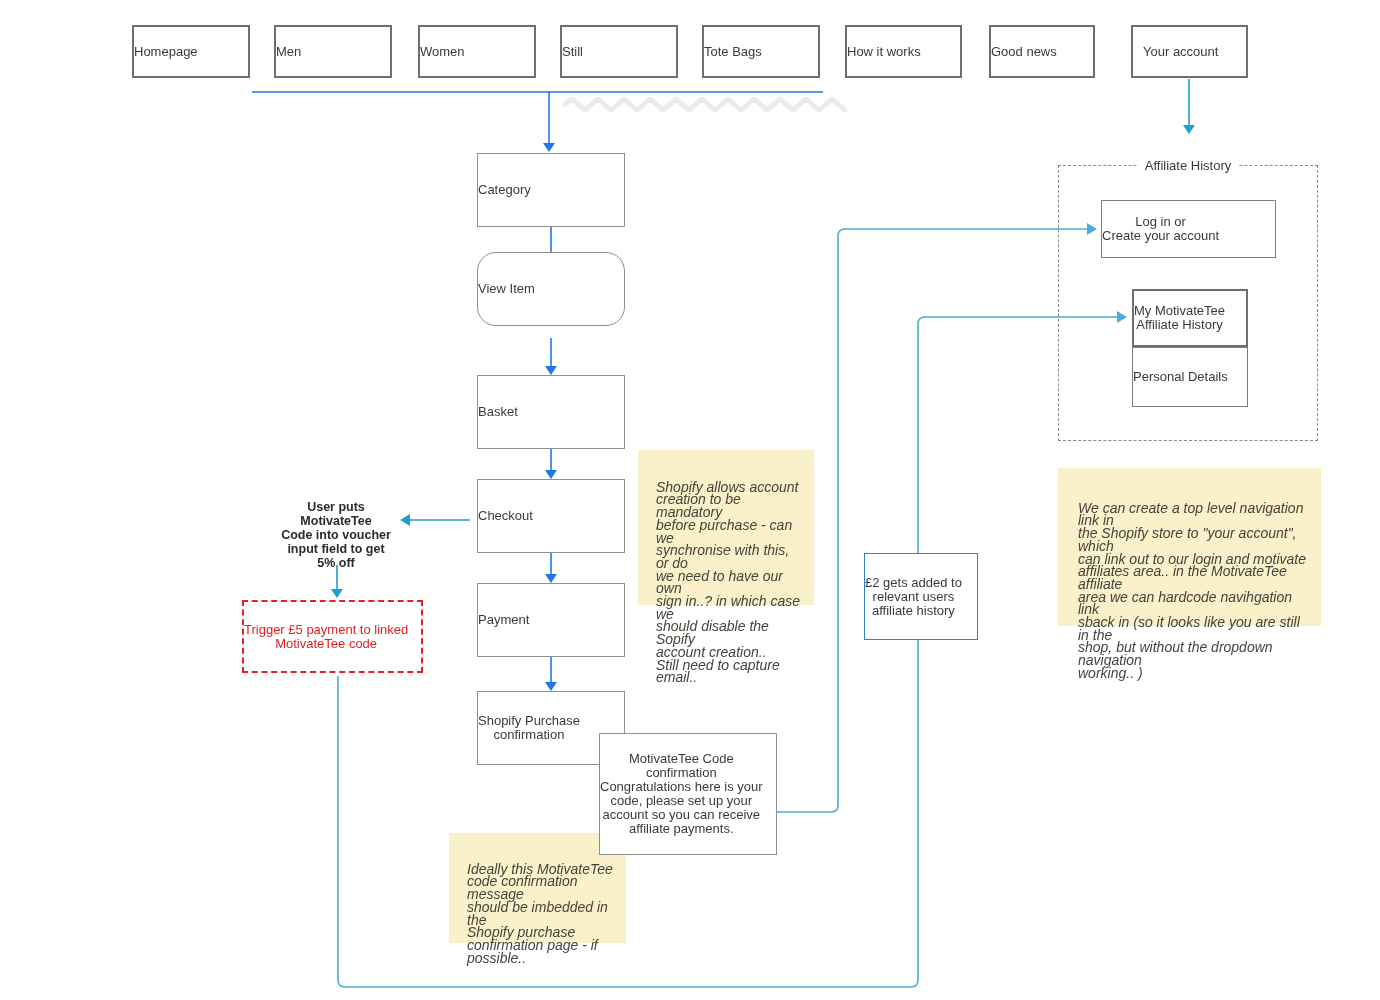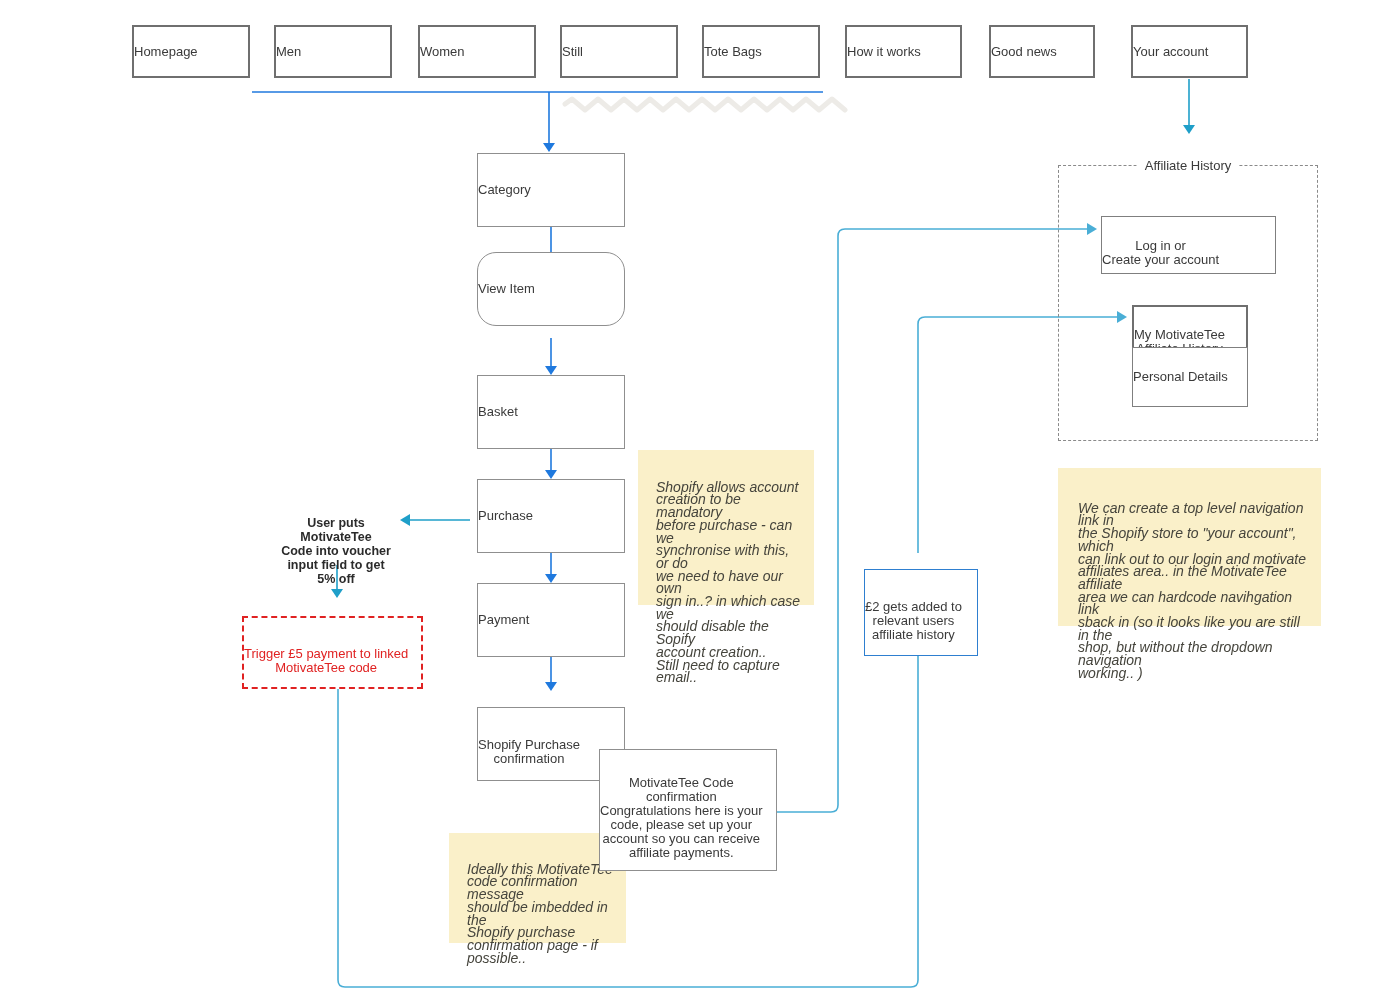--- a/index.html
+++ b/index.html
@@ -27,21 +27,21 @@
   .box{
     position:absolute;
     background:#fff;
     border:1px solid var(--box-border);
     display:flex;align-items:center;
     text-align:center;
     font-size:13px;line-height:14px;
     color:var(--box-text);
     box-sizing:border-box;
   }
-  .multiline{white-space:pre-line;margin-top:16px;}
+  .multiline{white-space:pre-line;}
   .navbox{
     top:25px;height:53px;width:118px;
     border:2px solid var(--box-border-dark);
     z-index:4;
   }
   .flowbox{left:477px;width:148px;height:74px;z-index:2;}
   .note{
     position:absolute;
     background:var(--note-bg);
     color:var(--note-text);
@@ -143,35 +143,35 @@
     </div>
   <div class="box navbox" style="left:702px;">
       <span>Tote Bags</span>
     </div>
   <div class="box navbox" style="left:845px;width:117px;">
       <span>How it works</span>
     </div>
   <div class="box navbox" style="left:989px;width:106px;">
       <span>Good news</span>
     </div>
-  <div class="box navbox" style="left:1131px;width:117px;">
+  <div class="box navbox" style="left:1131px;width:117px;padding-left:10px;">
       <span>Your account</span>
     </div>
 
   <div class="box flowbox" style="top:153px;">
       <span>Category</span>
     </div>
   <div class="box flowbox" style="top:252px;border-radius:19px;">
       <span>View Item</span>
     </div>
   <div class="box flowbox" style="top:375px;">
       <span>Basket</span>
     </div>
   <div class="box flowbox" style="top:479px;">
-      <span>Purchase</span>
+      <span>Checkout</span>
     </div>
   <div class="box flowbox" style="top:583px;">
       <span>Payment</span>
     </div>
   <div class="box flowbox multiline" style="top:691px;"><span class="multiline">Shopify Purchase
 confirmation</span></div>
 
   <div class="box multiline" style="left:599px;top:733px;width:178px;height:122px;z-index:5;">
     <span class="multiline">MotivateTee Code
 confirmation

